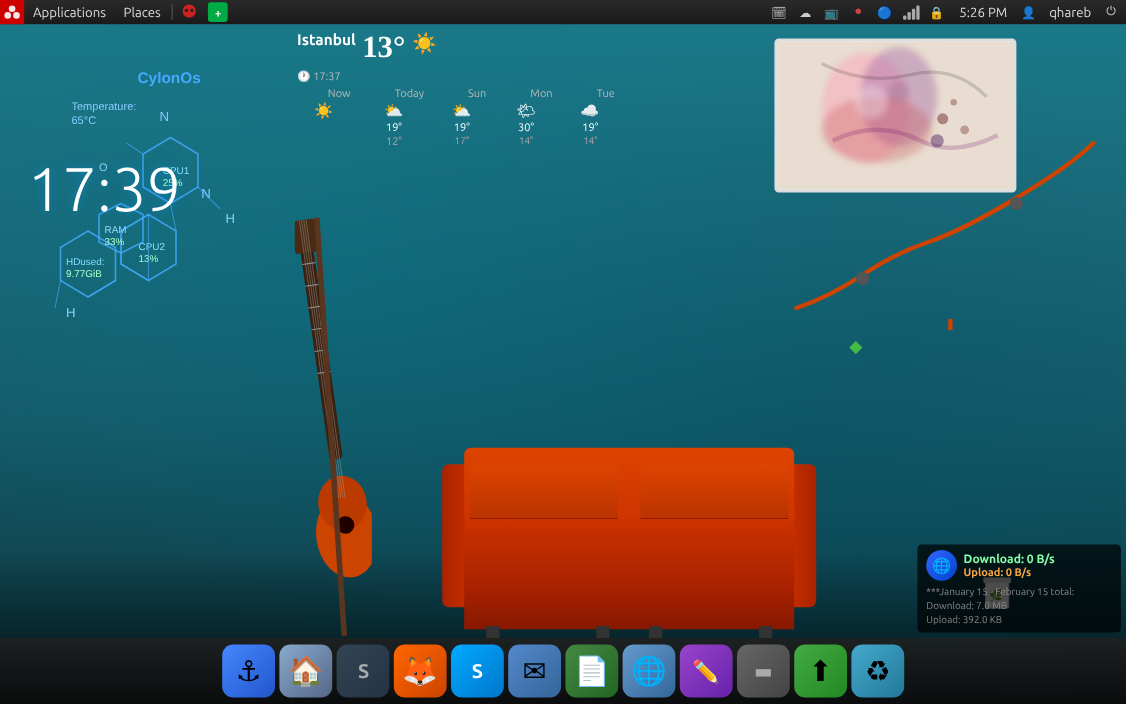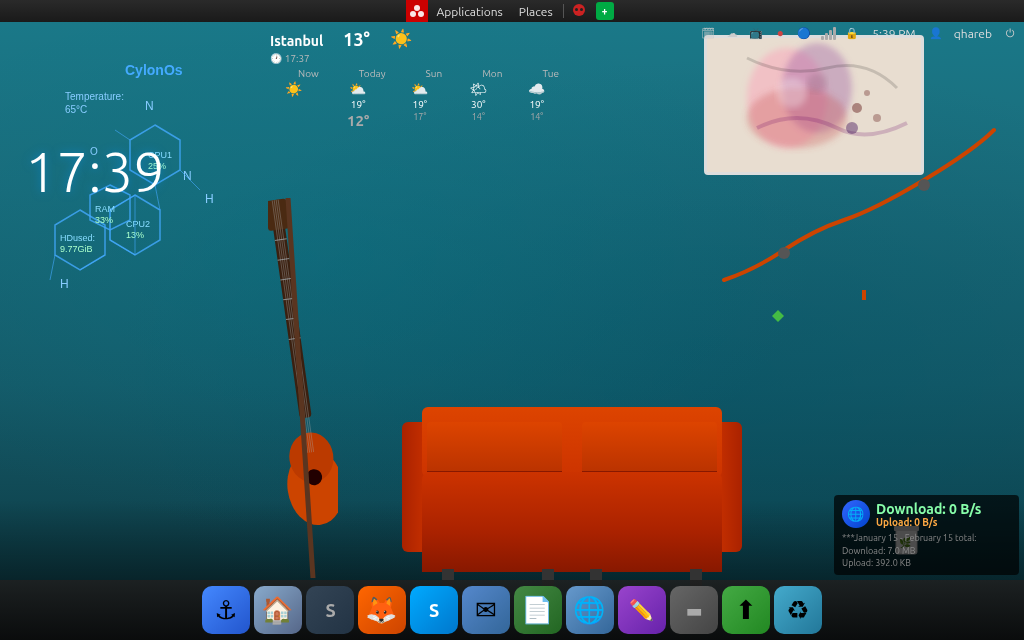--- a/index.html
+++ b/index.html
@@ -36,21 +36,20 @@
       top: 0;
       left: 0;
       right: 0;
       height: 22px;
       background: linear-gradient(180deg, #2a2a2a 0%, #1a1a1a 100%);
       display: flex;
       align-items: center;
       z-index: 100;
       font-size: 12px;
       color: #ddd;
-      flex-direction: column;
     }
 
     #menubar-left {
       display: flex;
       align-items: center;
       gap: 0;
       height: 100%;
     }
 
     .menu-logo {
@@ -144,33 +143,34 @@
       position: absolute;
       top: 28px;
       left: 270px;
       color: white;
       font-size: 11px;
       z-index: 10;
     }
 
     .weather-location {
       display: flex;
-      align-items: flex-end;
-      gap: 20px;
+      align-items: flex-start;
+      gap: 6px;
       margin-bottom: 4px;
     }
 
     .weather-city {
       font-size: 14px;
       font-weight: bold;
     }
 
     .weather-temp-current {
-      font-size: 18px;
+      font-size: 28px;
       font-weight: bold;
+      font-family: Liberation Serif, serif;
     }
 
     .weather-time {
       font-size: 10px;
       color: #bbb;
     }
 
     .weather-forecast {
       display: flex;
       gap: 12px;
@@ -378,21 +378,21 @@
       color: white;
       font-size: 14px;
     }
 
     .netmon-speeds {
       flex: 1;
     }
 
     .netmon-dl {
       color: #88ffaa;
-      font-size: 14px;
+      font-size: 11px;
       font-weight: bold;
     }
 
     .netmon-ul {
       color: #ffaa44;
       font-size: 10px;
       font-weight: bold;
     }
 
     .netmon-stats {
@@ -518,21 +518,21 @@
 
       <div class="sys-icon">
         <div class="signal-bars">
           <div class="signal-bar" style="height:4px;"></div>
           <div class="signal-bar" style="height:7px;"></div>
           <div class="signal-bar" style="height:10px;"></div>
           <div class="signal-bar" style="height:13px;"></div>
         </div>
       </div>
       <div class="sys-icon">🔒</div>
-      <div class="clock-time">5:39 PM</div>
+      <div class="clock-time">5:26 PM</div>
       <div class="sys-icon">👤</div>
       <div class="user-label">qhareb</div>
       <div class="sys-icon">⏻</div>
     </div>
   </div>
 
   <div id="weather-widget">
     <div class="weather-location">
       <span class="weather-city">Istanbul</span>
       <span class="weather-temp-current">13°</span>
@@ -542,21 +542,21 @@
     <div class="weather-forecast">
       <div class="forecast-day">
         <span class="forecast-label">Now</span>
         <span class="forecast-icon">☀️</span>
         <span class="forecast-temp"></span>
       </div>
       <div class="forecast-day">
         <span class="forecast-label">Today</span>
         <span class="forecast-icon">⛅</span>
         <span class="forecast-temp">19°</span>
-        <span style="font-size:15px;color:#aaa;font-weight:bold;">12°</span>
+        <span style="font-size:10px;color:#aaa;">12°</span>
       </div>
       <div class="forecast-day">
         <span class="forecast-label">Sun</span>
         <span class="forecast-icon">⛅</span>
         <span class="forecast-temp">19°</span>
         <span style="font-size:9px;color:#aaa;">17°</span>
       </div>
       <div class="forecast-day">
         <span class="forecast-label">Mon</span>
         <span class="forecast-icon">🌤</span>

